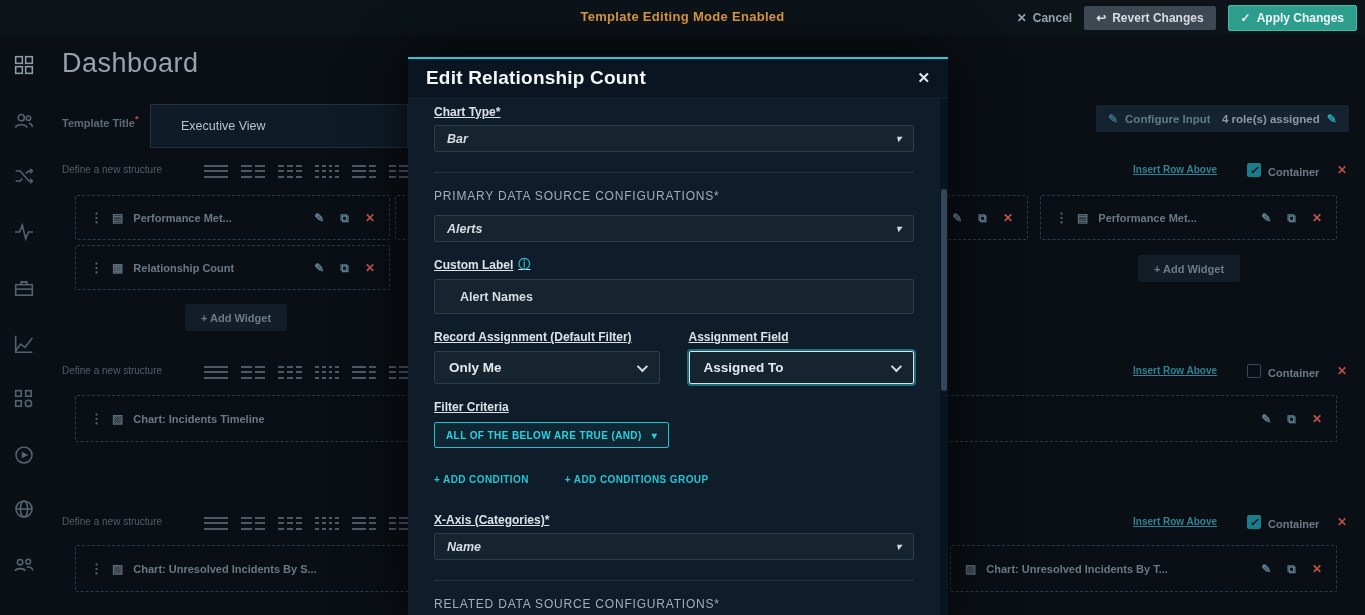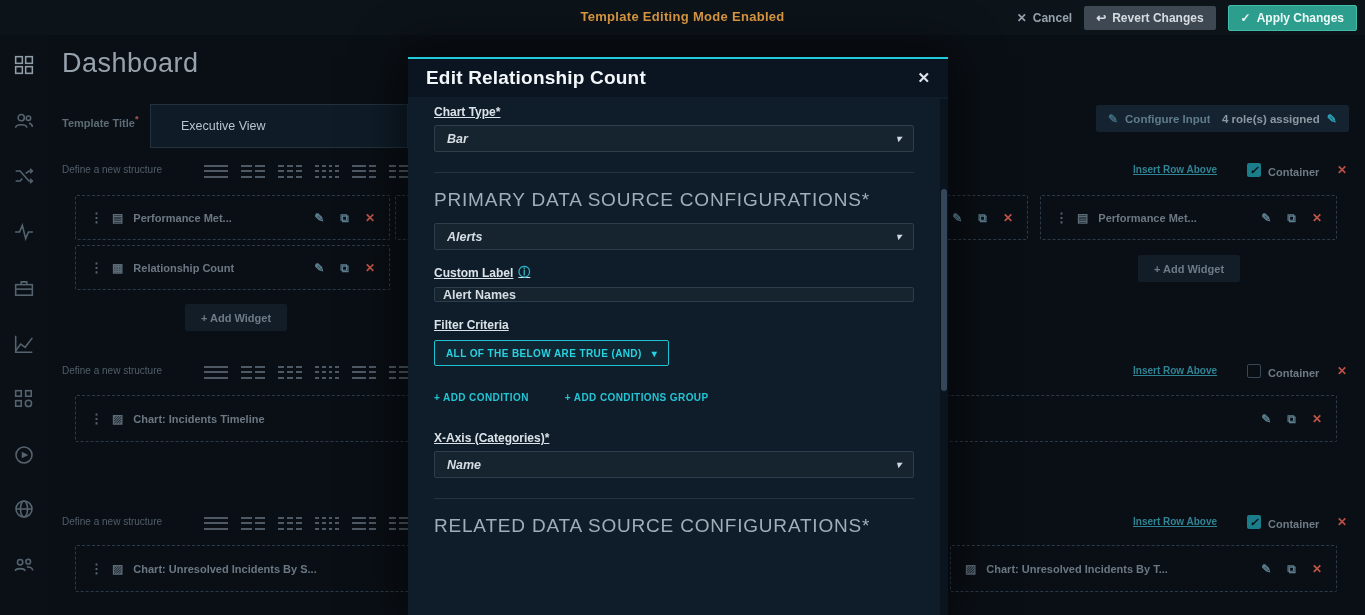--- a/index.html
+++ b/index.html
@@ -56,25 +56,25 @@
   .addw { position:absolute; height:27px; background:#121d27; border-radius:2px; color:#6e7b86; font-size:11px; font-weight:bold; display:flex; align-items:center; padding:0 16px; cursor:pointer; }
 
   
   .modal { position:absolute; left:408px; top:57px; width:540px; height:558px; background:#0f1d2a; border-top:2px solid #21ccd8; box-shadow:0 0 50px rgba(0,0,0,.75); z-index:40; }
   .m-header { height:38px; background:#0a1521; display:flex; align-items:center; padding:0 18px; }
   .m-title { font-size:19px; font-weight:bold; color:#f4f7f9; letter-spacing:.2px; }
   .m-close { margin-left:auto; color:#dfe6ea; font-size:15px; font-weight:bold; cursor:pointer; }
   .m-body { position:absolute; top:40px; left:0; right:0; bottom:0; padding:4px 34px 0 26px; overflow:hidden; }
   .flabel { font-size:12px; font-weight:bold; color:#dce3e8; margin-top:2px; display:flex; align-items:center; gap:5px;text-decoration:underline; }
   .flabel .info { color:#2ab3c6; font-size:12px; cursor:pointer; }
-  .sect { font-size:19px; color:#9fafba; letter-spacing:.8px; margin-top:16px; }
+  .sect { font-size:12px; color:#9fafba; letter-spacing:.8px; margin-top:16px; }
   .divider { border:none; border-top:1px solid #223442; margin:20px 0 0 0; }
   .sel { margin-top:6px; height:27px; background:#16242f; border:1px solid #2c3e4c; border-radius:2px; display:flex; align-items:center; padding:0 12px; font-size:12.5px; font-weight:bold; color:#d5dde3; cursor:pointer;font-style:italic; }
   .sel .caret { margin-left:auto; font-size:10px; color:#cfd8de; }
-  .tinput { margin-top:6px; width:100%; height:15px; background:#16242f; border:1px solid #2c3e4c; border-radius:2px; color:#d5dde3; font-size:12.5px; font-weight:bold; padding:0 8px; font-family:"Liberation Sans",sans-serif; }
+  .tinput { margin-top:6px; width:100%; height:35px; background:#16242f; border:1px solid #2c3e4c; border-radius:2px; color:#d5dde3; font-size:12.5px; font-weight:bold; padding:0 25px; font-family:"Liberation Sans",sans-serif; }
   .cols { display:flex; gap:29px; margin-top:14px; }
   .col { flex:1 1 0; }
   .bigsel { margin-top:7px; height:33px; background:#16242f; border:1px solid #2c3e4c; border-radius:2px; display:flex; align-items:center; padding:0 14px; font-size:13.5px; font-weight:bold; color:#e2e9ee; cursor:pointer; }
   .bigsel.focused { border:1px solid #d8e6ec; box-shadow:0 0 0 2px rgba(40,210,224,.45); }
   .chev { margin-left:auto; width:8px; height:8px; border-right:2px solid #d5dde3; border-bottom:2px solid #d5dde3; transform:rotate(45deg) translateY(-2px); }
   .opbtn { margin-top:8px; display:inline-flex; align-items:center; gap:10px; height:26px; padding:0 11px; border:1px solid #1fc2d2; border-radius:2px; background:rgba(31,194,210,.06); color:#29d2e0; font-size:10px; font-weight:bold; letter-spacing:.4px; cursor:pointer; }
   .tlinks { display:flex; gap:36px; margin-top:26px; }
   .tlink { color:#23c5d5; font-size:10px; font-weight:bold; letter-spacing:.4px; cursor:pointer; }
   .lbl-gap { margin-top:28px; }
   .lbl-gap2 { margin-top:16px; }
@@ -389,20 +389,36 @@
       <span>Alerts</span>
       <span class="caret">▾</span>
     </div>
 
     <div class="flabel lbl-gap3">
       <span>Custom Label</span>
       <span class="info">ⓘ</span>
     </div>
     <input class="tinput" value="Alert Names" style="">
 
+    <div class="cols">
+      <div class="col">
+        <div class="flabel">Record Assignment (Default Filter)</div>
+        <div class="bigsel">
+          <span>Only Me</span>
+          <span class="chev"></span>
+        </div>
+      </div>
+      <div class="col">
+        <div class="flabel">Assignment Field</div>
+        <div class="bigsel focused">
+          <span>Assigned To</span>
+          <span class="chev"></span>
+        </div>
+      </div>
+    </div>
 
     <div class="flabel lbl-gap2">Filter Criteria</div>
     <div class="opbtn">
       <span>ALL OF THE BELOW ARE TRUE (AND)</span>
       <span>▾</span>
     </div>
 
     <div class="tlinks">
       <span class="tlink">+ ADD CONDITION</span>
       <span class="tlink">+ ADD CONDITIONS GROUP</span>

